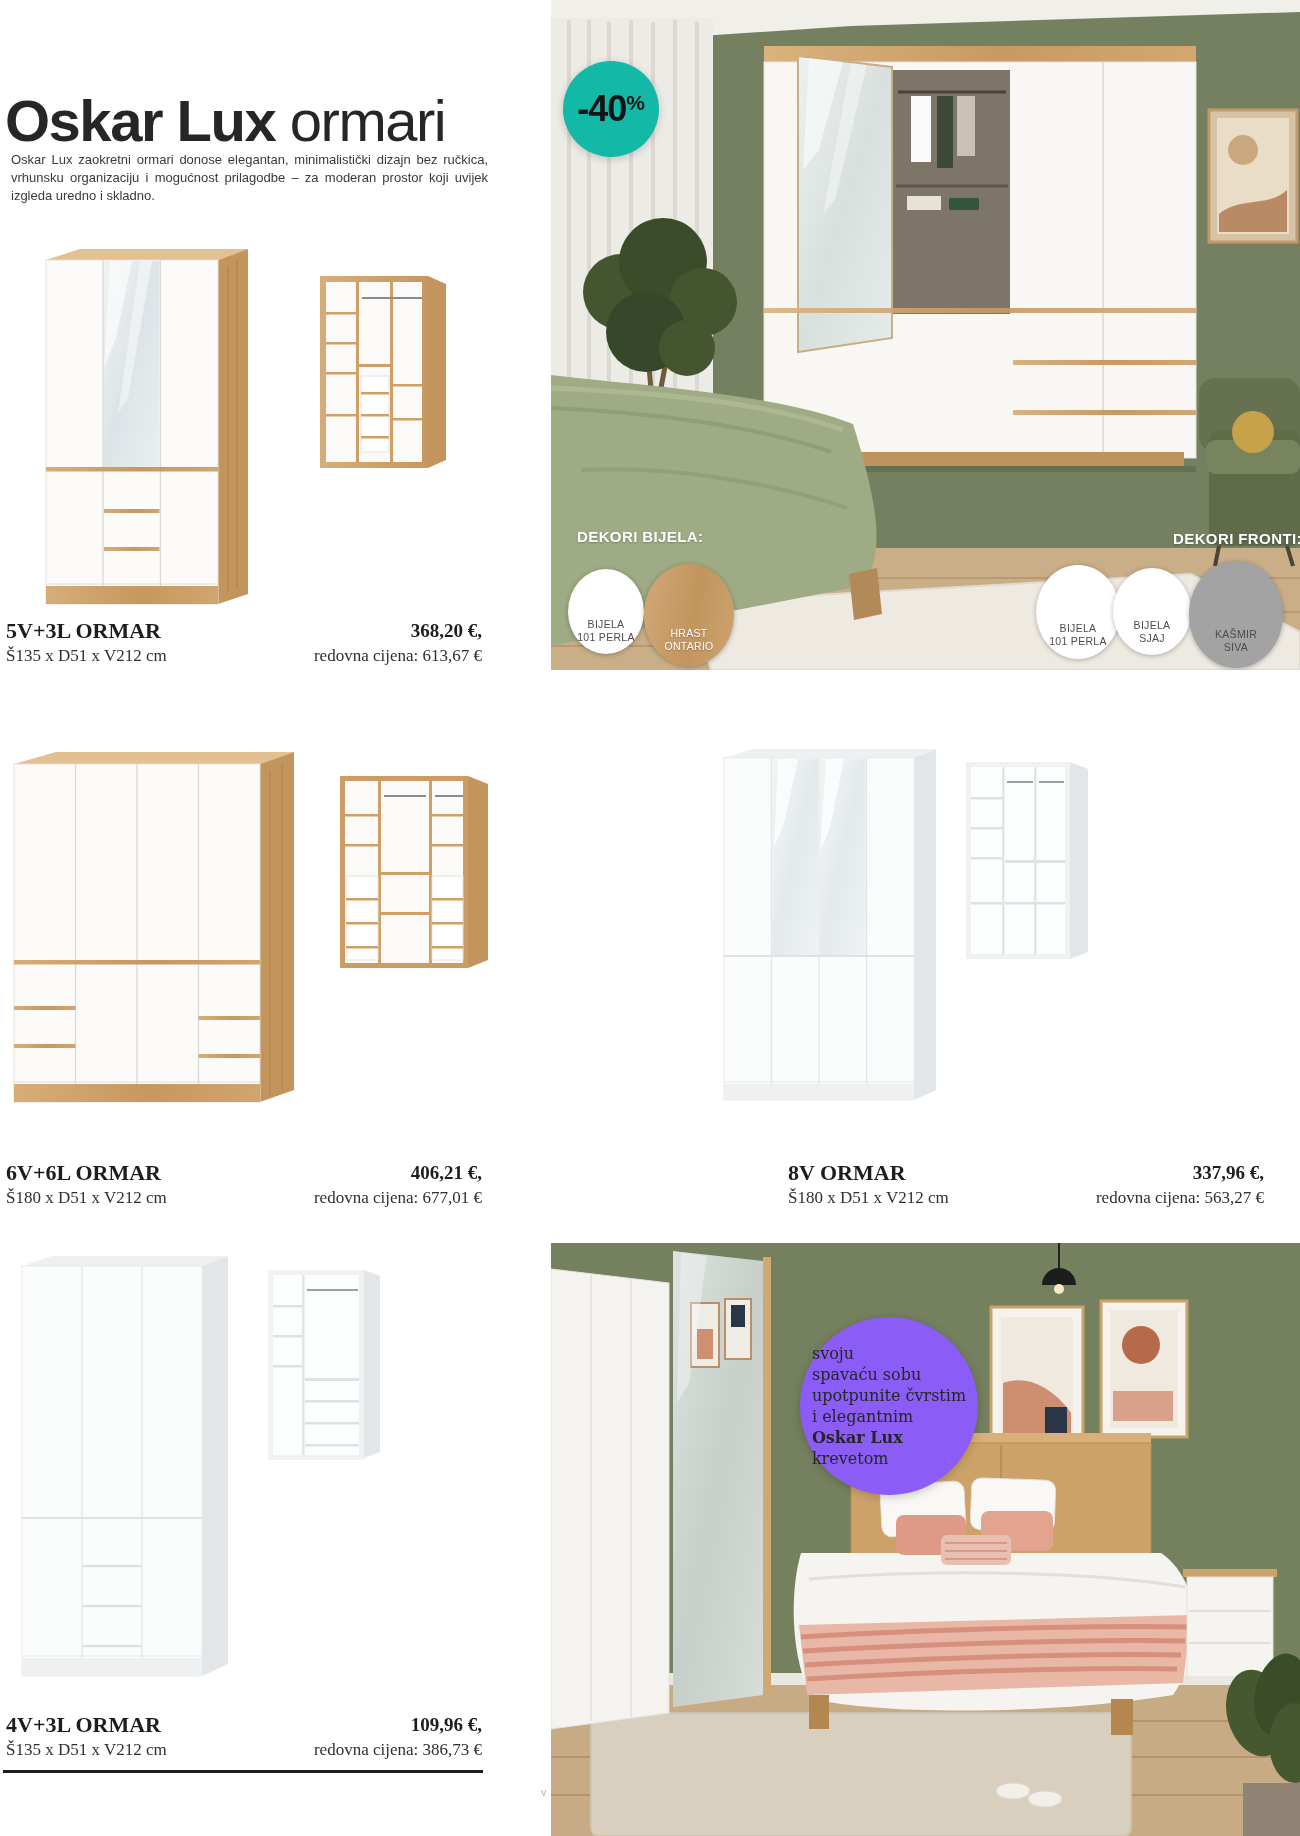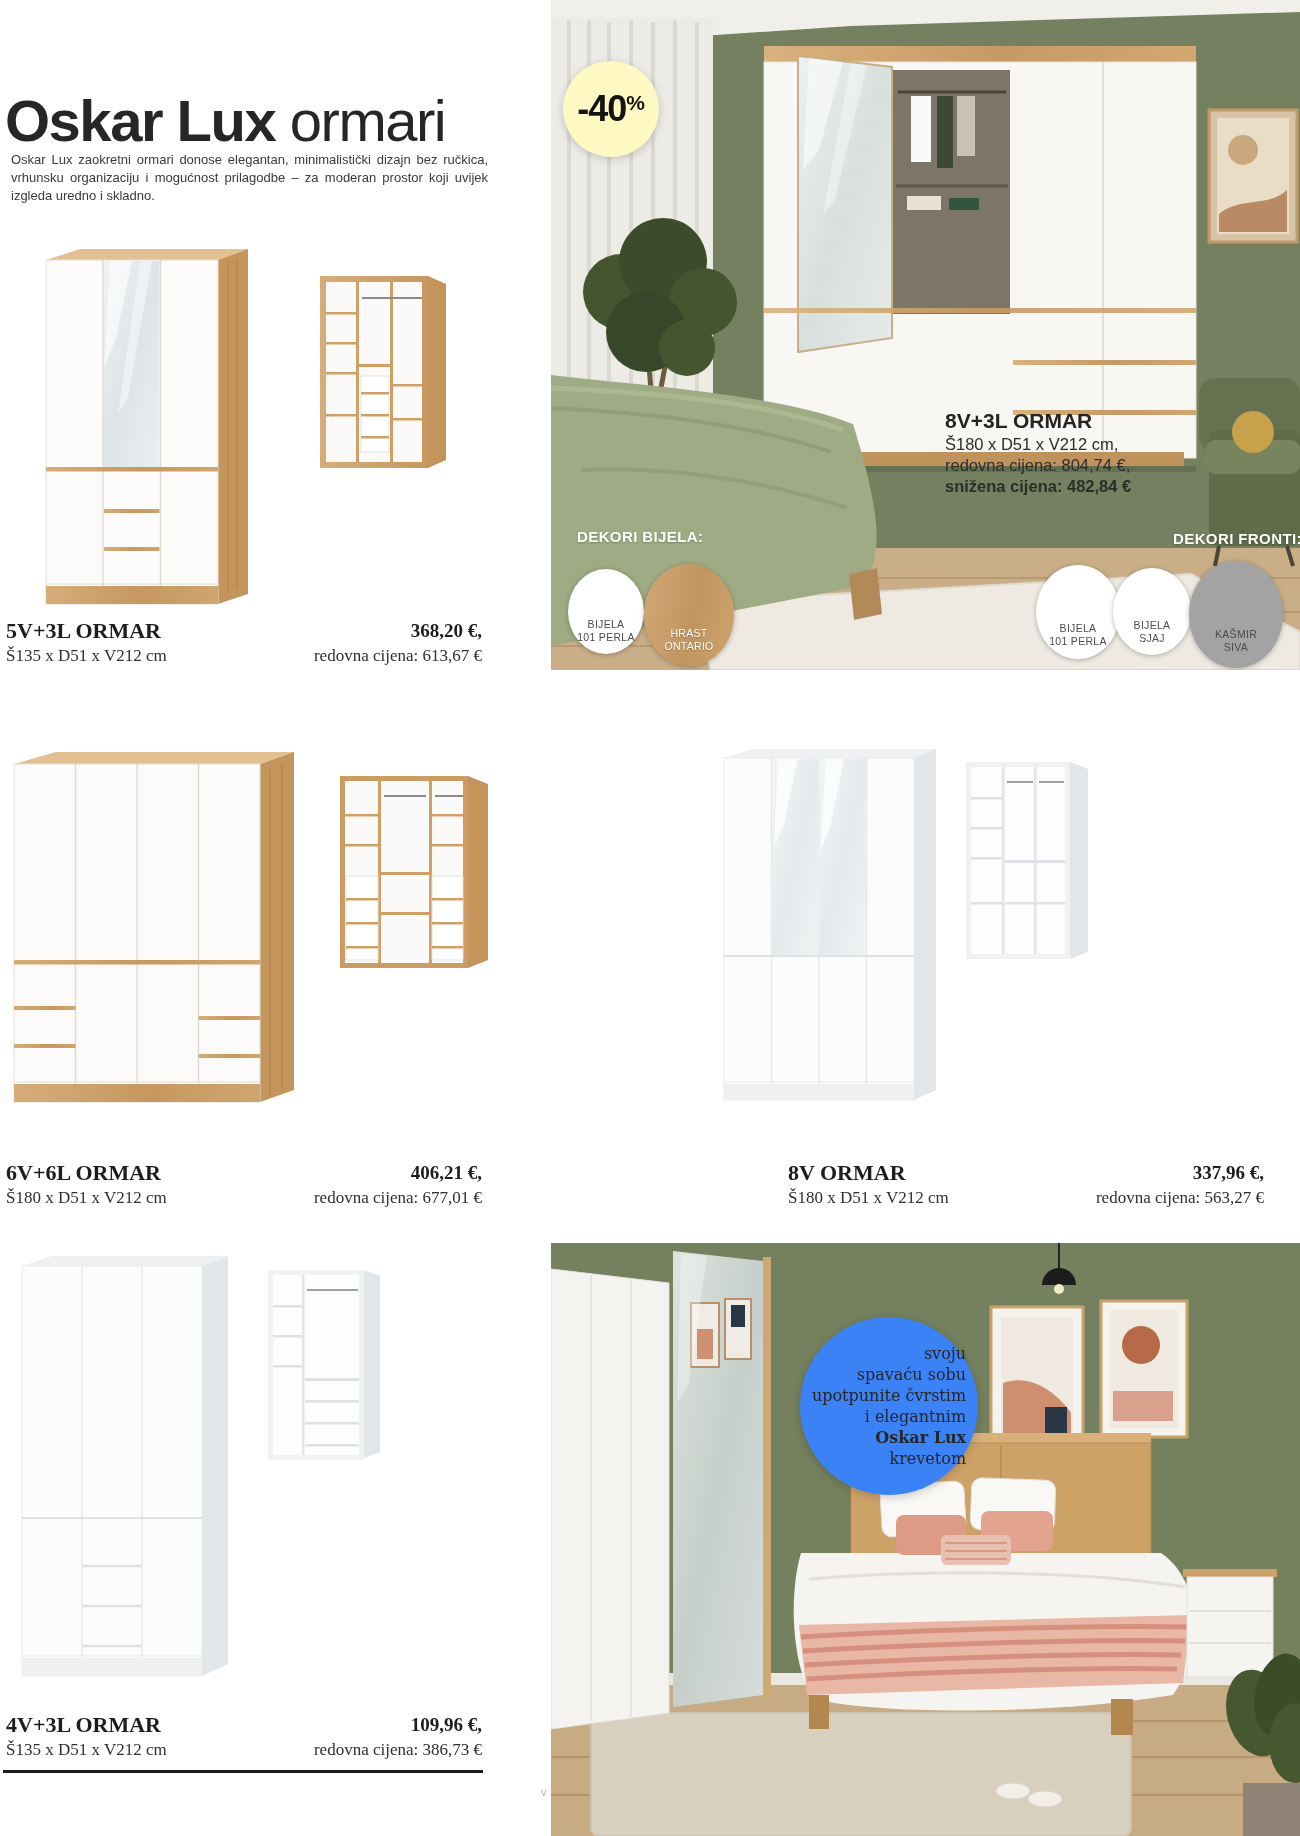--- a/index.html
+++ b/index.html
@@ -19,21 +19,21 @@
   .pdims{font-size:17px;color:#2f2f2f;line-height:24px;}
   .pright{text-align:right;}
   .pprice{font-size:19px;font-weight:700;color:#1d1d1d;line-height:26px;}
   .preg{font-size:17px;color:#2f2f2f;line-height:24px;}
 
   
   .photo{overflow:hidden;}
   .photo svg{display:block;}
 
   
-  .badge{left:563px;top:61px;width:96px;height:96px;border-radius:50%;background:#fef9c3;
+  .badge{left:563px;top:61px;width:96px;height:96px;border-radius:50%;background:#14b8a6;
          display:flex;align-items:center;justify-content:center;box-shadow:0 2px 8px rgba(0,0,0,.18);}
   .badge .v{font-size:36px;font-weight:800;color:#141414;letter-spacing:-1px;}
   .badge .u{font-size:21px;font-weight:800;color:#141414;margin-top:-12px;}
 
   
   .hero-info{left:945px;top:408px;width:300px;}
   .hi-name{font-size:21px;font-weight:700;color:#242424;line-height:26px;}
   .hi-line{font-size:16.5px;color:#2c2c2c;line-height:21px;}
   .hi-sale{font-weight:700;}
 
@@ -41,22 +41,22 @@
 
   .swatch{position:absolute;border-radius:50%;display:flex;flex-direction:column;justify-content:flex-end;
           align-items:center;box-shadow:0 1px 5px rgba(0,0,0,.28);text-align:center;}
   .swatch .sl{font-size:10.5px;line-height:1.3;letter-spacing:.3px;color:#4c4c4c;}
   .swatch.woodbg .sl{color:#ffffff;text-shadow:0 1px 1px rgba(0,0,0,.25);}
   .sw-white{background:#ffffff;align-items:center;}
   .sw-wood{background:linear-gradient(100deg,#d2a878 0%,#c2955e 55%,#cda36e 100%);}
   .sw-kasmir{background:#a3a3a3;}
 
   
-  .promo-circle{left:800px;top:1317px;width:178px;height:178px;border-radius:50%;background:#3b82f6;
-                display:flex;align-items:center;justify-content:center;text-align:right;
+  .promo-circle{left:800px;top:1317px;width:178px;height:178px;border-radius:50%;background:#8b5cf6;
+                display:flex;align-items:center;justify-content:center;text-align:left;
                 box-shadow:0 2px 10px rgba(0,0,0,.2);}
   .promo-circle .txt{font-family:"DejaVu Serif","Liberation Serif",serif;font-size:16px;line-height:1.32;color:#262626;}
   .promo-circle .bold{font-weight:700;}
 
   .rule{left:3px;top:1770px;width:480px;height:3px;background:#1d1d1d;}
   .watermark{left:541px;top:1786px;font-size:11px;color:#b7b4ae;}
 </style>
 </head>
 <body>
 
@@ -143,26 +143,20 @@
 
       <g>
         <path d="M0,375 C80,385 225,393 302,424 C332,520 332,560 310,586 L0,646 Z" fill="#9fab84"></path>
         <path d="M0,408 C90,412 200,424 280,452" stroke="#8a9870" stroke-width="4" fill="none" opacity=".7"></path>
         <path d="M30,470 C120,466 220,482 296,508" stroke="#8a9870" stroke-width="4" fill="none" opacity=".6"></path>
         <path d="M0,388 C90,392 210,400 292,430" stroke="#b2bc94" stroke-width="5" fill="none" opacity=".8"></path>
         <polygon points="298,574 326,568 331,614 303,620" fill="#b28a5a"></polygon>
       </g>
     </svg>
 
-    <div class="abs hero-info" style="left:394px;top:408px">
-      <div class="hi-name">8V+3L ORMAR</div>
-      <div class="hi-line">Š180 x D51 x V212 cm,</div>
-      <div class="hi-line">redovna cijena: 804,74 €,</div>
-      <div class="hi-line hi-sale">snižena cijena: 482,84 €</div>
-    </div>
 
     <div class="abs dekori-label" style="left:26px;top:528px">DEKORI BIJELA:</div>
 
     <div class="swatch sw-white" style="left:17px;top:569px;width:76px;height:76px;padding-bottom:9px">
       <div class="sl">BIJELA</div>
       <div class="sl">101 PERLA</div>
     </div>
     <div class="swatch sw-wood woodbg" style="left:93px;top:564px;width:90px;height:90px;padding-bottom:12px">
       <div class="sl">HRAST</div>
       <div class="sl">ONTARIO</div>

